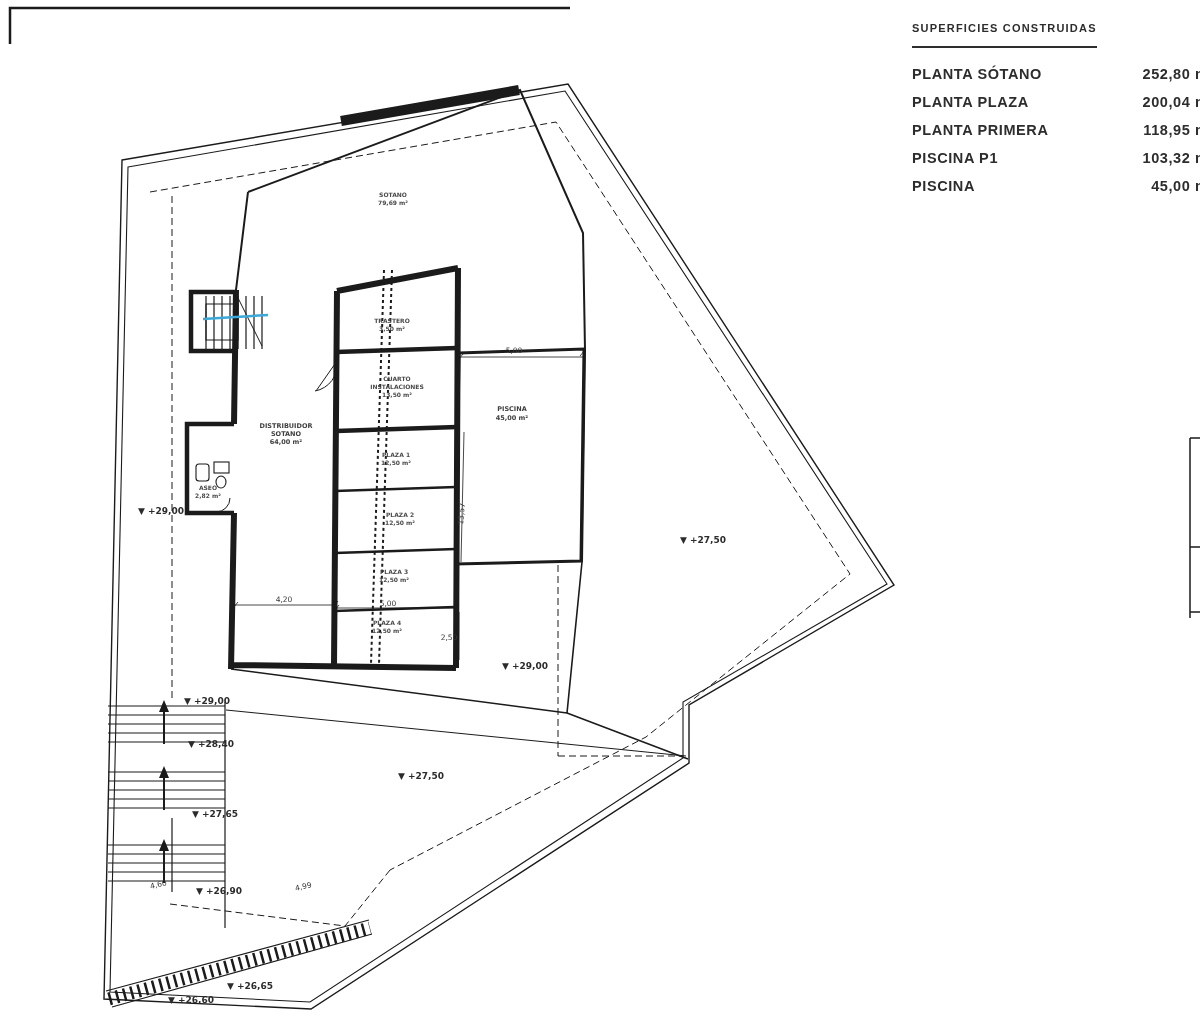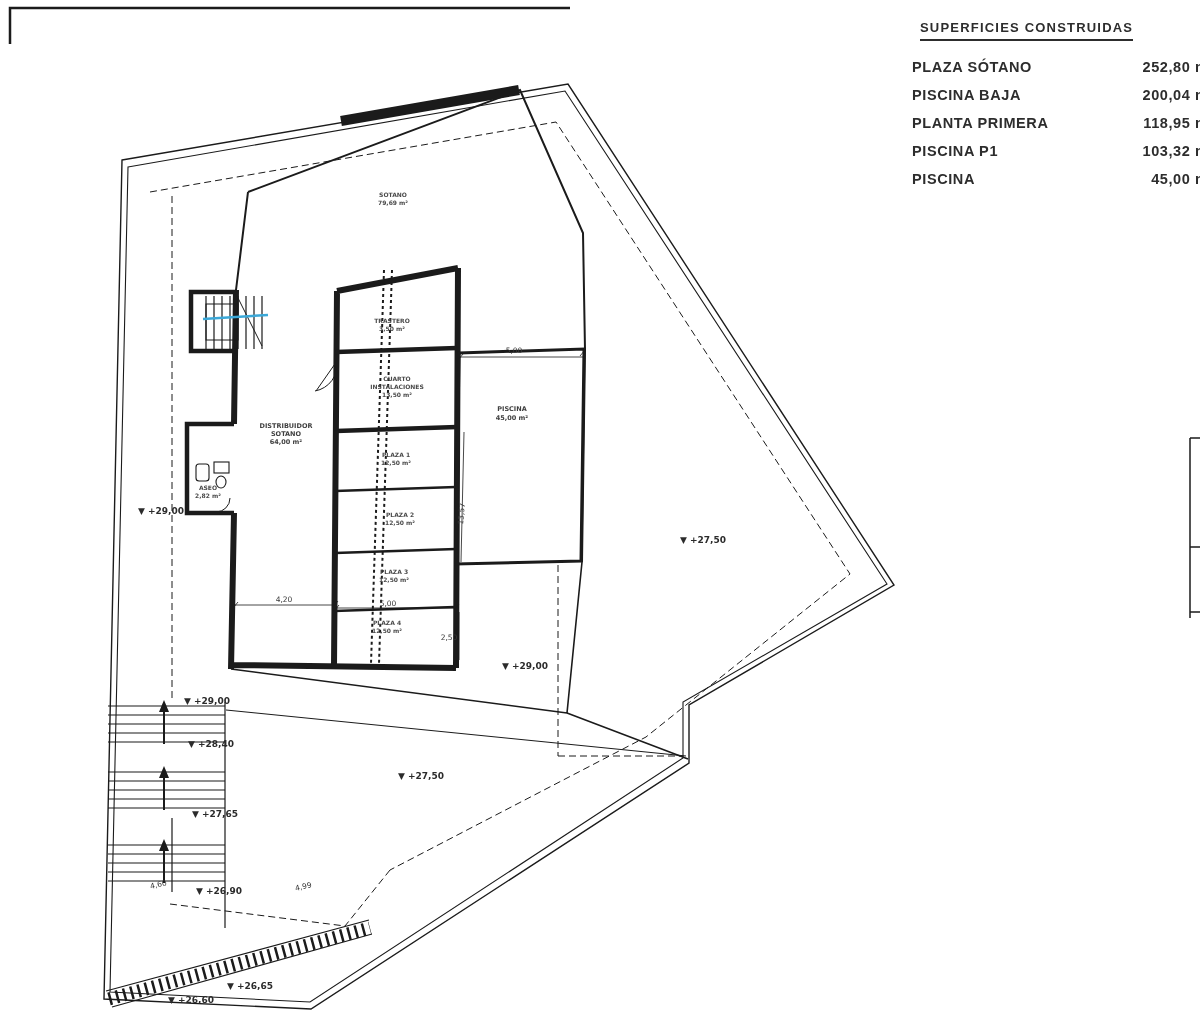--- a/index.html
+++ b/index.html
@@ -15,22 +15,22 @@
   text{fill:#333;}
   .lbl{font:600 6px "DejaVu Sans",sans-serif;text-anchor:middle;fill:#4a4a4a;}
   .lblb{font:600 6.5px "DejaVu Sans",sans-serif;text-anchor:middle;fill:#3f3f3f;}
   .lvl{font:600 9px "DejaVu Sans",sans-serif;fill:#2b2b2b;}
   .dim{font:7.5px "DejaVu Sans",sans-serif;text-anchor:middle;fill:#3a3a3a;}
   
   .summary{
     position:absolute;left:912px;top:18px;width:302px;color:#2d2d2d;
   }
   .summary .title{
-    display:inline-block;font-size:13px;font-weight:700;letter-spacing:1.2px;
-    border-bottom:2.5px solid #2d2d2d;padding-bottom:4px;margin-bottom:18px;margin-left:8px;
+    display:inline-block;font-size:11px;font-weight:700;letter-spacing:1.2px;
+    border-bottom:2.5px solid #2d2d2d;padding-bottom:12px;margin-bottom:18px;
   }
   .summary .row{
     display:flex;justify-content:space-between;align-items:baseline;
     height:28px;font-size:14.5px;font-weight:600;letter-spacing:.6px;
   }
   .summary .val{font-weight:600;}
 </style>
 </head>
 <body>
 
@@ -168,25 +168,25 @@
       <text class="dim" x="388" y="606">5,00</text>
       <text class="dim" x="449" y="640">2,50</text>
       <text class="dim" x="159" y="887" transform="rotate(-13 159 887)">4,60</text>
       <text class="dim" x="304" y="889" transform="rotate(-13 304 889)">4,99</text>
     </g>
   </svg>
 
   <div class="summary">
     <div class="title">SUPERFICIES CONSTRUIDAS</div>
     <div class="row">
-      <span>PLAZA SÓTANO</span>
+      <span>PLANTA SÓTANO</span>
       <span class="val">252,80 m²</span>
     </div>
     <div class="row">
-      <span>PISCINA BAJA</span>
+      <span>PLANTA PLAZA</span>
       <span class="val">200,04 m²</span>
     </div>
     <div class="row">
       <span>PLANTA PRIMERA</span>
       <span class="val">118,95 m²</span>
     </div>
     <div class="row">
       <span>PISCINA P1</span>
       <span class="val">103,32 m²</span>
     </div>

